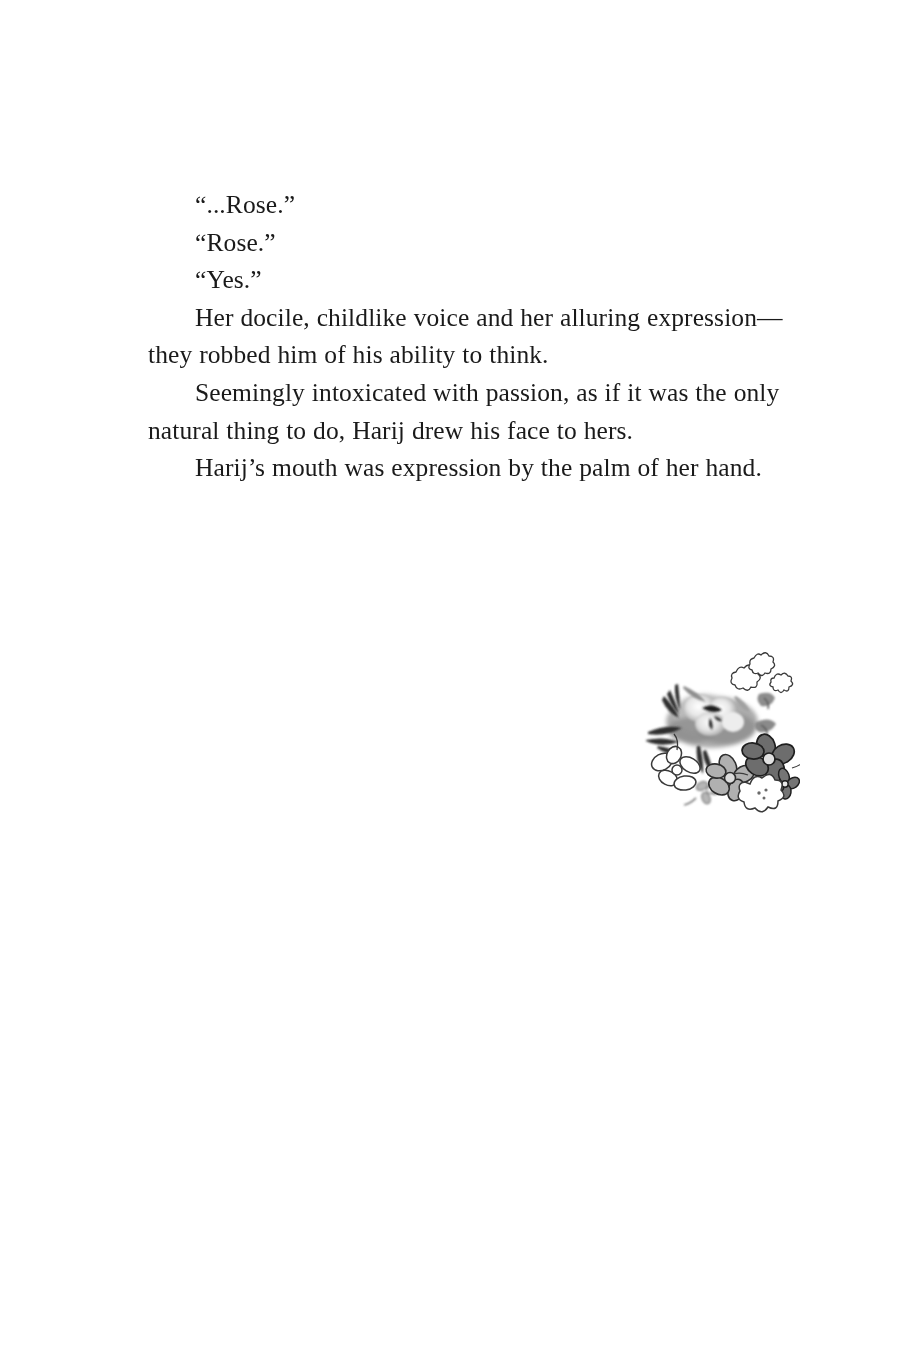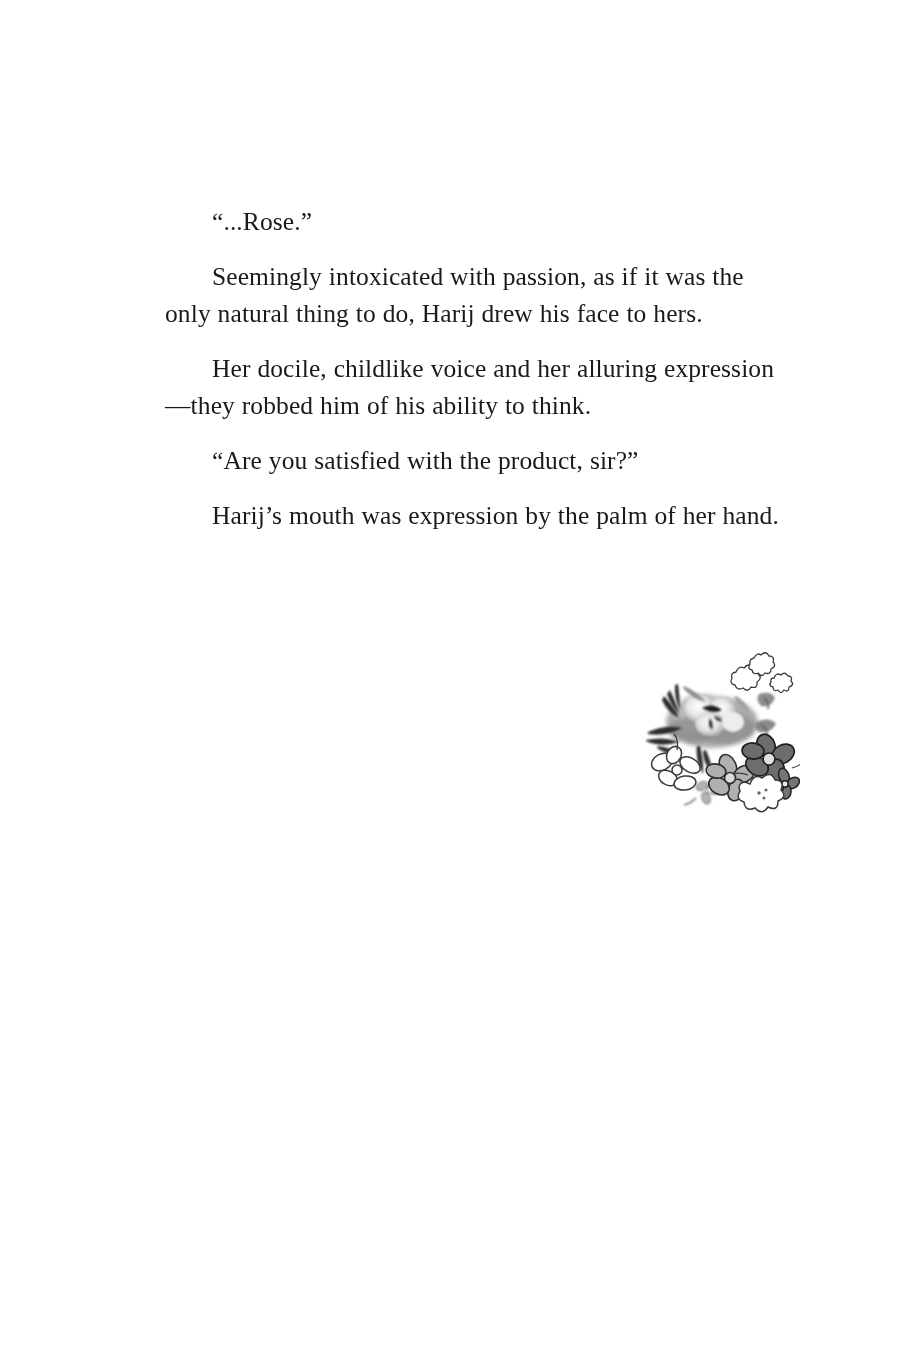--- a/index.html
+++ b/index.html
@@ -20,21 +20,21 @@
   }
 
   .text-block {
     position: absolute;
     left: 148px;
     top: 186px;
     width: 648px;
   }
 
   .para {
-    margin: 17px;
+    margin: 0;
     font-size: 25.5px;
     line-height: 37.6px;
     text-indent: 47px;
     text-align: left;
     letter-spacing: 0.1px;
     word-spacing: 0.4px;
     color: #1a1a1a;
     -webkit-font-smoothing: antialiased;
   }
 
@@ -54,23 +54,24 @@
     height: 100%;
   }
 </style>
 </head>
 <body>
 
 <div class="page">
 
   <div class="text-block">
     <p class="para">“...Rose.”</p>
+    <p class="para">“Rose.”</p>
+    <p class="para">“Yes.”</p>
+    <p class="para">Her docile, childlike voice and her alluring expression—they robbed him of his ability to think.</p>
     <p class="para">Seemingly intoxicated with passion, as if it was the only natural thing to do, Harij drew his face to hers.</p>
-    <p class="para">Her docile, childlike voice and her alluring expression—they robbed him of his ability to think.</p>
-    <p class="para">“Are you satisfied with the product, sir?”</p>
     <p class="para">Harij’s mouth was expression by the palm of her hand.</p>
   </div>
 
   <div class="ornament">
     <svg viewBox="0 0 160 166" xmlns="http://www.w3.org/2000/svg" aria-hidden="true">
       <defs>
         <filter id="soften" x="-40%" y="-40%" width="180%" height="180%">
           <feGaussianBlur stdDeviation="1.9"></feGaussianBlur>
         </filter>
         <filter id="soften2" x="-40%" y="-40%" width="180%" height="180%">

